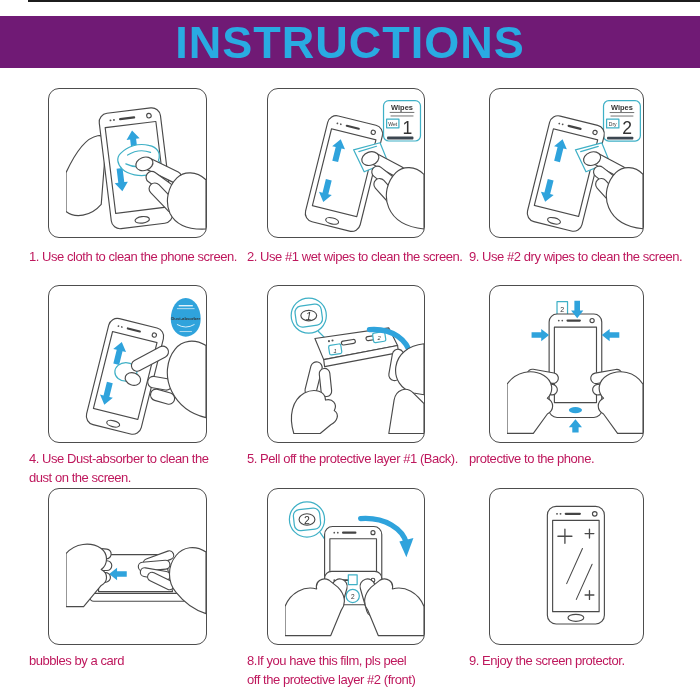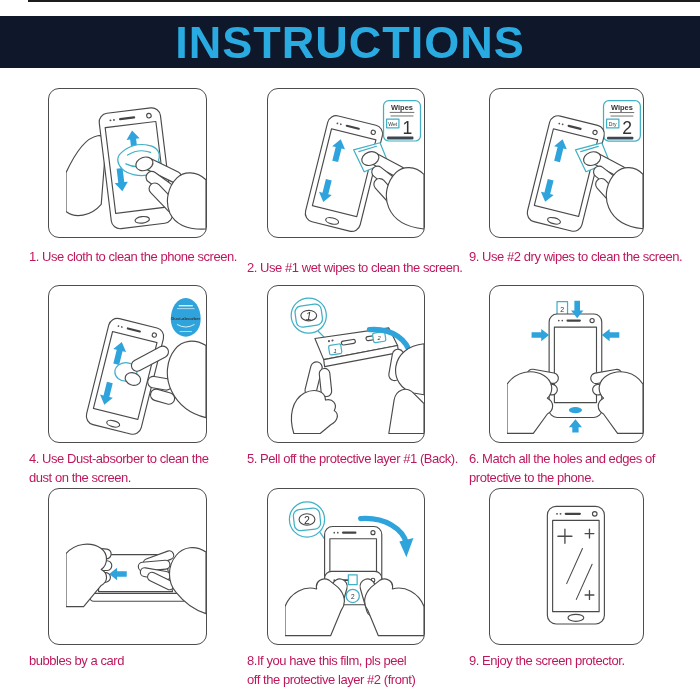--- a/index.html
+++ b/index.html
@@ -1,21 +1,21 @@
 <!DOCTYPE html>
 <html><head>
 <meta charset="utf-8">
 <style>
   html,body{margin:0;padding:0;}
   body{
     width:700px;height:700px;background:#ffffff;position:relative;
     font-family:"Liberation Sans", sans-serif;overflow:hidden;
   }
   .topline{position:absolute;left:28px;top:0;width:672px;height:2px;background:#1c1c1c;}
-  .header{position:absolute;left:0;top:16px;width:700px;height:52px;background:#0f172a;text-align:center;}
+  .header{position:absolute;left:0;top:16px;width:700px;height:52px;background:#701a75;text-align:center;}
   .header .title{
     margin:0;line-height:54px;font-size:45px;font-weight:bold;color:#29ABE2;letter-spacing:1px;
   }
   .panel{
     position:absolute;border:1.6px solid #4d4d4d;border-radius:11px;background:#fff;box-sizing:border-box;padding-left:17px;
   }
   .panel svg{display:block;width:100%;height:100%;}
   .cap{position:absolute;font-size:13px;letter-spacing:-0.45px;line-height:19px;color:#be185d;}
   .cap div{white-space:nowrap;}
   .ln{fill:none;stroke:#4a4a4a;stroke-width:1.3;stroke-linecap:round;stroke-linejoin:round;}
@@ -337,35 +337,34 @@
   <g class="ln" style="stroke-width:1.2">
     <path d="M86,58 L68,98"></path>
     <path d="M97,76 L79,116"></path>
   </g>
 </svg>
 </div>
 
 <div class="cap" style="left:29px;top:247px">
   <div>1. Use cloth to clean the phone screen.</div>
 </div>
-<div class="cap" style="left:247px;top:258px">
+<div class="cap" style="left:247px;top:247px">
   <div>2. Use #1 wet wipes to clean the screen.</div>
 </div>
 <div class="cap" style="left:469px;top:247px">
   <div>9. Use #2 dry wipes to clean the screen.</div>
 </div>
 <div class="cap" style="left:29px;top:449px">
   <div>4. Use Dust-absorber to clean the</div>
   <div>dust on the screen.</div>
 </div>
 <div class="cap" style="left:247px;top:449px">
   <div>5. Pell off the protective layer #1 (Back).</div>
 </div>
 <div class="cap" style="left:469px;top:449px">
-  <div>6. Match all the holes and edges of</div>
   <div>protective to the phone.</div>
 </div>
 <div class="cap" style="left:29px;top:651px">
   <div>bubbles by a card</div>
 </div>
 <div class="cap" style="left:247px;top:651px">
   <div>8.If you have this film, pls peel</div>
   <div>off the protective layer #2 (front)</div>
 </div>
 <div class="cap" style="left:469px;top:651px">

